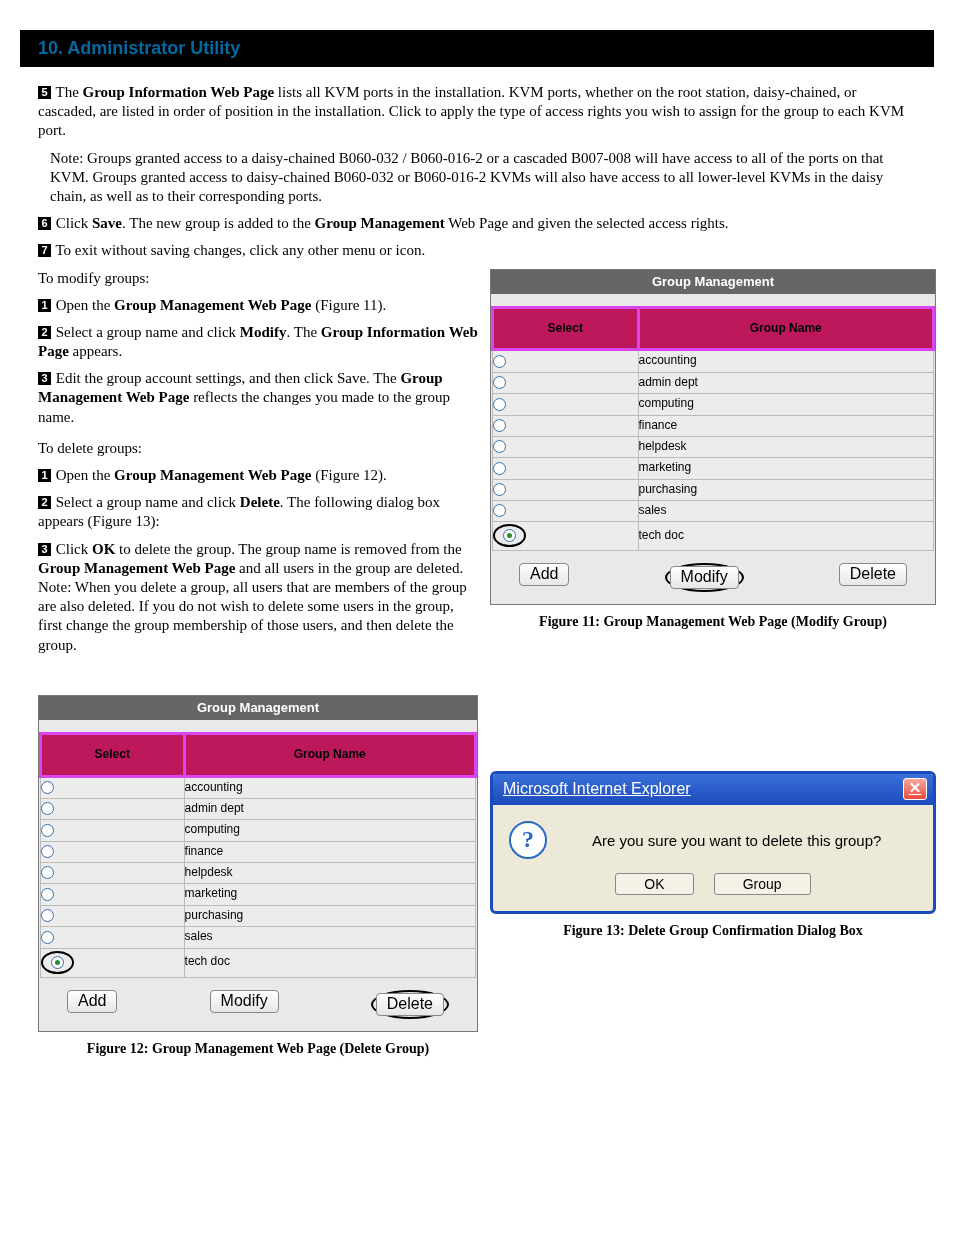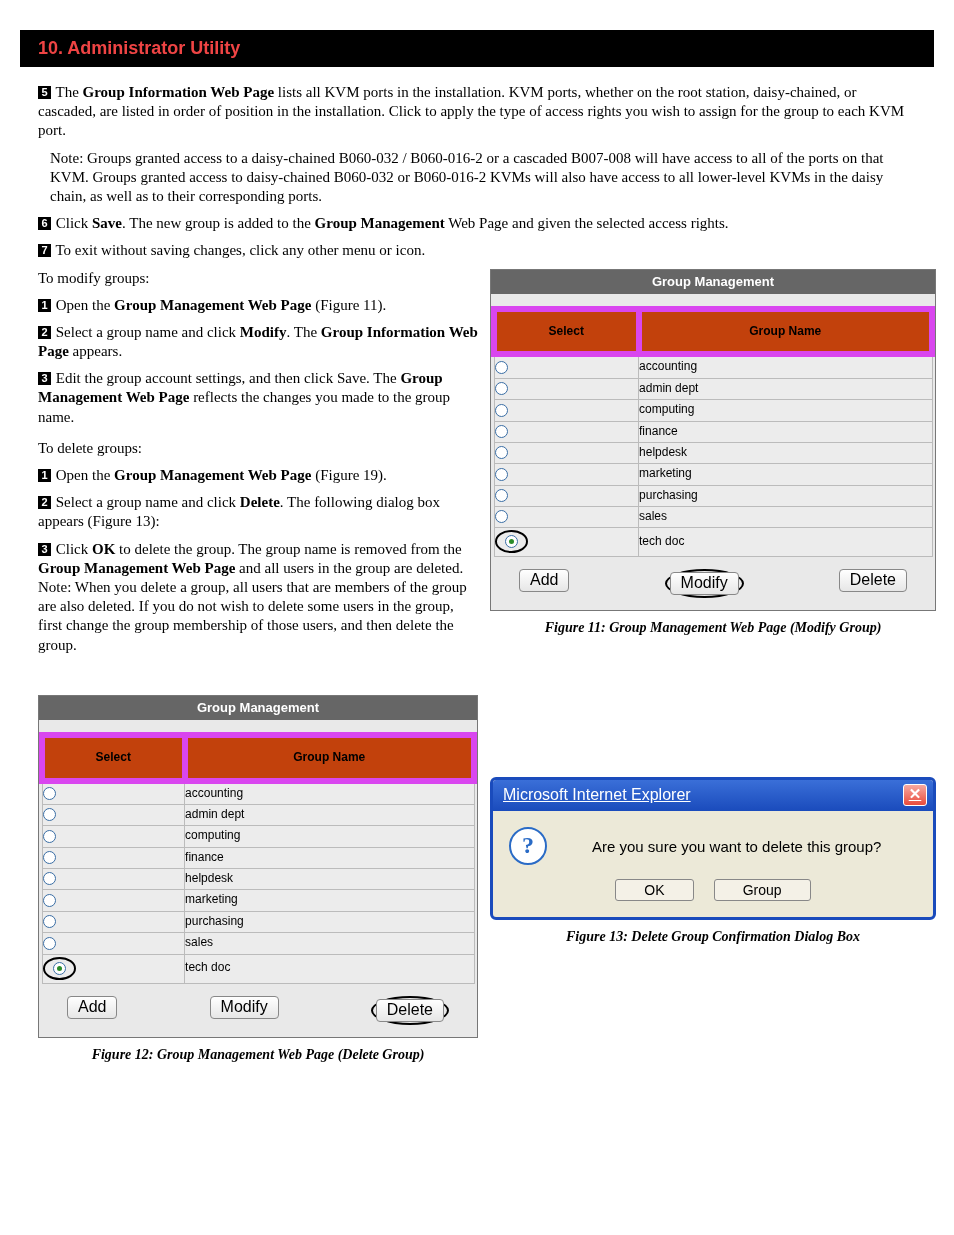--- a/index.html
+++ b/index.html
@@ -10,21 +10,21 @@
     width: 954px;
   }
   .page {
     position: relative;
     width: 914px;
     margin: 0 auto;
     padding-top: 30px;
   }
   .black-bar {
     background: #000;
-    color: #ef4444;
+    color: #0369a1;
     padding: 8px 18px;
     font-family: Arial, Helvetica, sans-serif;
     font-weight: bold;
     font-size: 18px;
   }
   .body-text {
     padding: 16px 18px 0 18px;
     font-size: 15px;
     line-height: 1.28;
   }
@@ -71,25 +71,25 @@
   .gm-spacer {
     height: 12px;
     background: #e9e9e9;
   }
   .gm-table {
     border-collapse: collapse;
     width: 100%;
     background: #e9e9e9;
   }
   .gm-table th {
-    background: #c2410c;
+    background: #be185d;
     font-weight: bold;
     font-size: 12px;
     padding: 12px 0;
-    border: 6px solid #d946ef;
+    border: 3px solid #d946ef;
   }
   .gm-table td {
     border: 1px solid #bbb;
     background: #ececec;
     padding: 2px 0 3px 0;
     text-align: left;
     font-size: 12px;
   }
   .gm-sel-col { width: 33%; }
   .radio {
@@ -135,21 +135,20 @@
     border: 2px solid #000;
     border-radius: 50%;
     padding: 1px 3px;
     line-height: 0;
   }
   .figcap {
     text-align: center;
     font-weight: bold;
     font-size: 14px;
     margin: 8px 0 0 0;
-    font-style: italic;
   }
 
   
   .ie-dialog {
     width: 440px;
     border: 3px solid #1a4bbc;
     border-radius: 6px;
     overflow: hidden;
     font-family: "Segoe UI","Tahoma",sans-serif;
     background: #ece9d8;
@@ -251,21 +250,21 @@
           <span>Select a group name and click </span><b>Modify</b><span>. The </span><b>Group Information Web Page</b><span> appears.</span>
         </p>
         <p class="para">
           <span class="numbox">3</span>
           <span>Edit the group account settings, and then click Save. The </span><b>Group Management Web Page</b><span> reflects the changes you made to the group name.</span>
         </p>
 
         <p class="para" style="margin-top:12px">To delete groups:</p>
         <p class="para">
           <span class="numbox">1</span>
-          <span>Open the </span><b>Group Management Web Page</b><span> (Figure 19).</span>
+          <span>Open the </span><b>Group Management Web Page</b><span> (Figure 12).</span>
         </p>
         <p class="para">
           <span class="numbox">2</span>
           <span>Select a group name and click </span><b>Delete</b><span>. The following dialog box appears (Figure 13):</span>
         </p>
         <p class="para">
           <span class="numbox">3</span>
           <span>Click </span><b>OK</b><span> to delete the group. The group name is removed from the </span><b>Group Management Web Page</b><span> and all users in the group are deleted. Note: When you delete a group, all users that are members of the group are also deleted. If you do not wish to delete some users in the group, first change the group membership of those users, and then delete the group.</span>
         </p>
 

